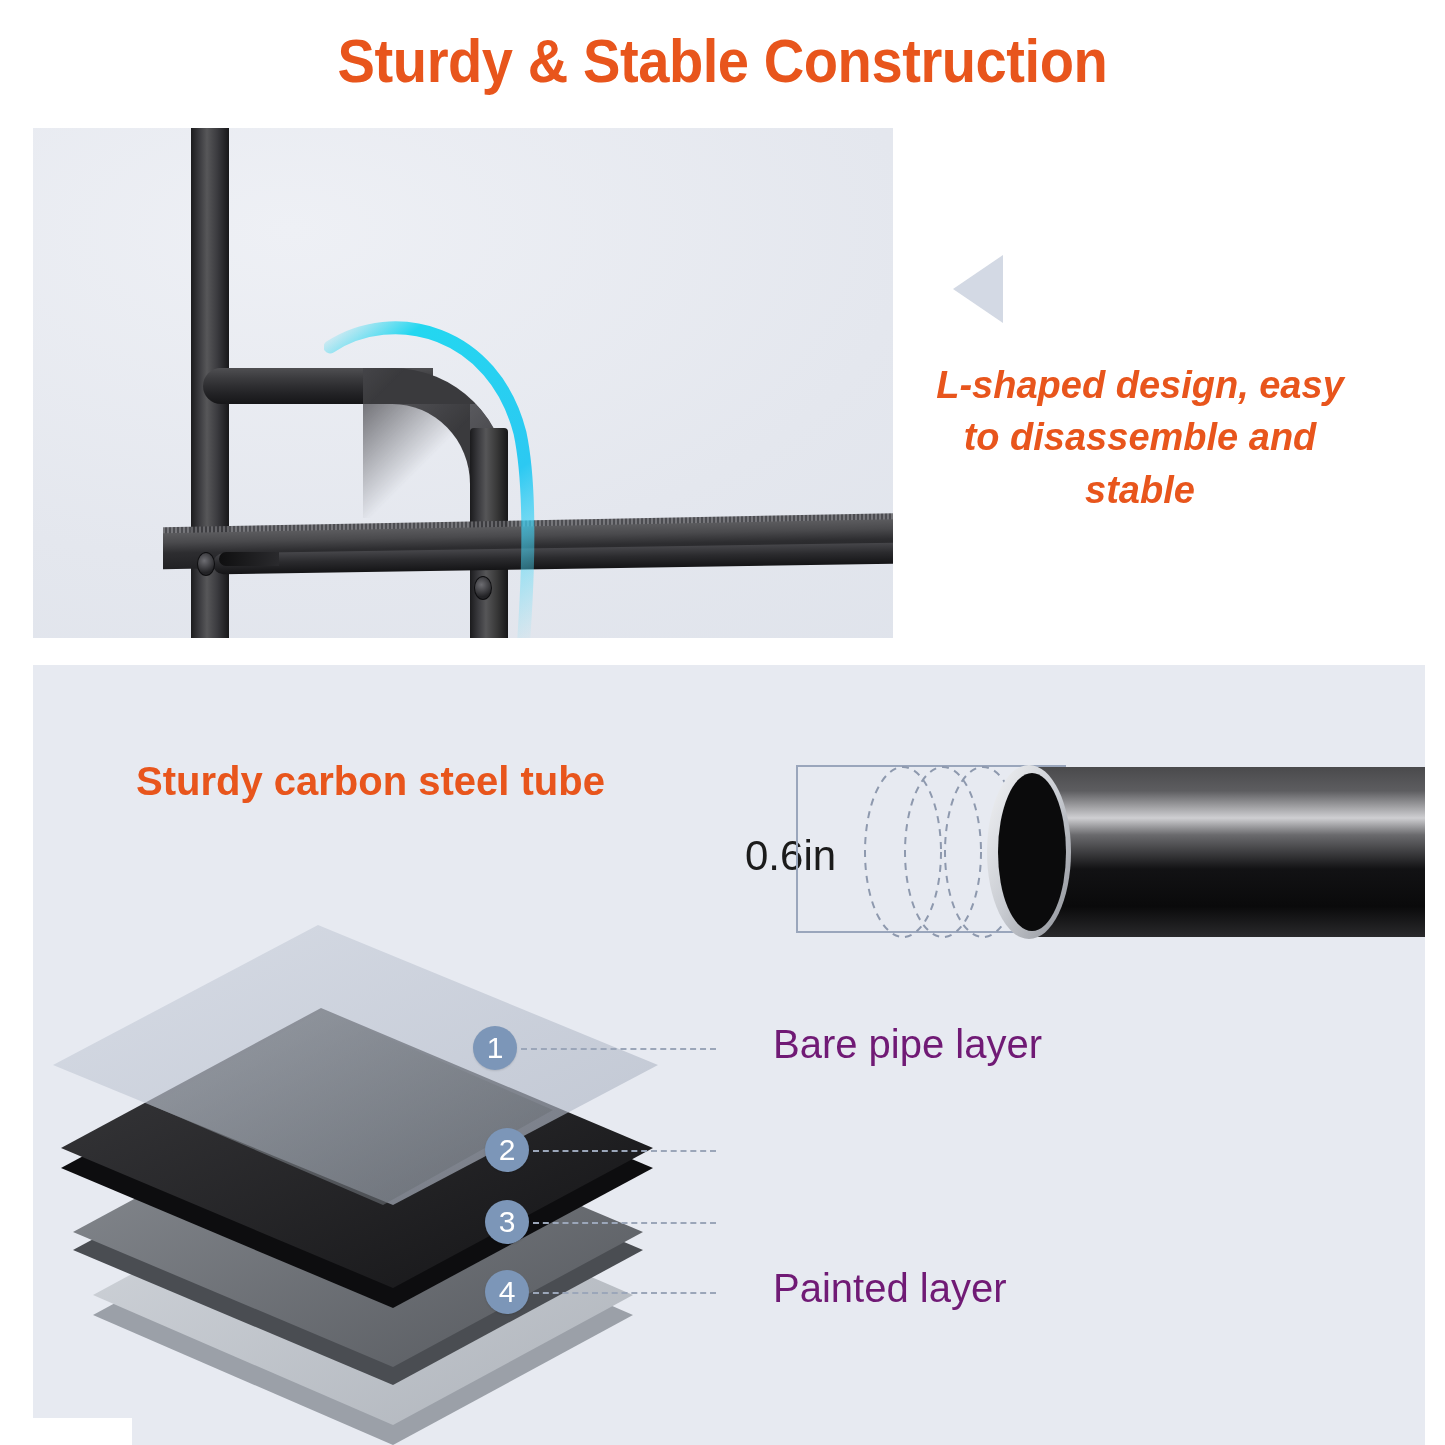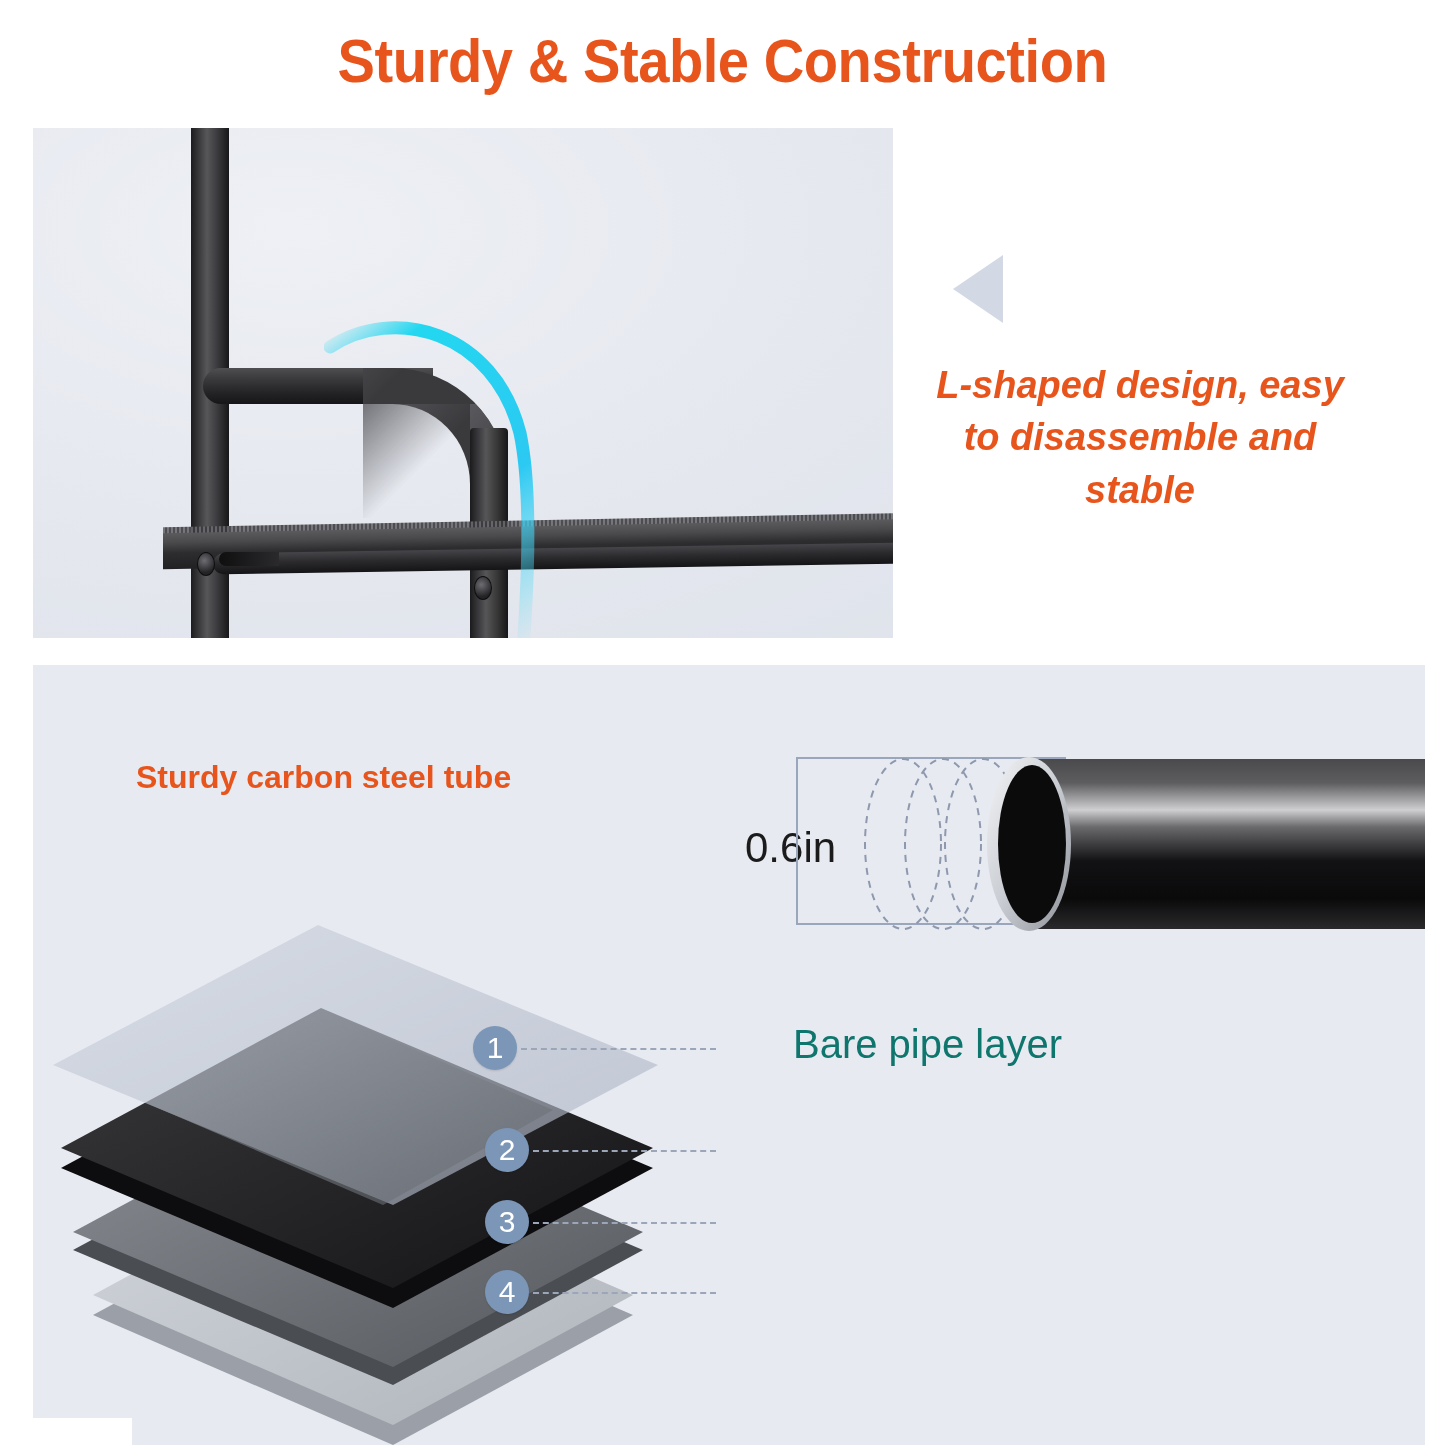--- a/index.html
+++ b/index.html
@@ -211,31 +211,31 @@
     height: 27px;
     background: #ffffff;
     z-index: 5;
   }
 
   #subhead {
     position: absolute;
     left: 103px;
     top: 94px;
     color: #E8551C;
-    font-size: 32px;
+    font-size: 40px;
     font-weight: bold;
     font-family: "Liberation Sans", sans-serif;
     white-space: nowrap;
   }
 
   
   #pipe-group {
     position: absolute;
     left: 0px;
-    top: 4px;
+    top: 12px;
     width: 1140px;
     height: 330px;
     text-align: right;
   }
   #dim-label {
     position: absolute;
     left: 712px;
     top: 155px;
     font-size: 42px;
     color: #1b1b1b;
@@ -280,24 +280,23 @@
     color: #ffffff;
     font-size: 30px;
     line-height: 44px;
     text-align: center;
     font-family: "Liberation Sans", sans-serif;
     box-shadow: 0 1px 2px rgba(0,0,0,.12);
   }
   .layer-label {
     position: absolute;
     font-size: 40px;
-    color: #0f766e;
+    color: #701a75;
     font-family: "Liberation Sans", sans-serif;
     white-space: nowrap;
-    margin-left: 20px;
   }
 </style>
 </head>
 <body>
 
 <div id="page-title">Sturdy &amp; Stable Construction</div>
 
 <div id="panel-top">
   <div class="photo-bg"></div>
 
@@ -421,16 +420,17 @@
     <div class="leader" style="left:500px; top:372px; width:183px;"></div>
 
     
     <div class="num-badge" style="left:440px; top:106px;">1</div>
     <div class="num-badge" style="left:452px; top:208px;">2</div>
     <div class="num-badge" style="left:452px; top:280px;">3</div>
     <div class="num-badge" style="left:452px; top:350px;">4</div>
 
     
     <div class="layer-label" style="left:740px; top:102px;">Bare pipe layer</div>
+    <div class="layer-label" style="left:740px; top:346px;">Painted layer</div>
   </div>
 </div>
 
 <div id="panel-notch"></div>
 
 </body></html>

